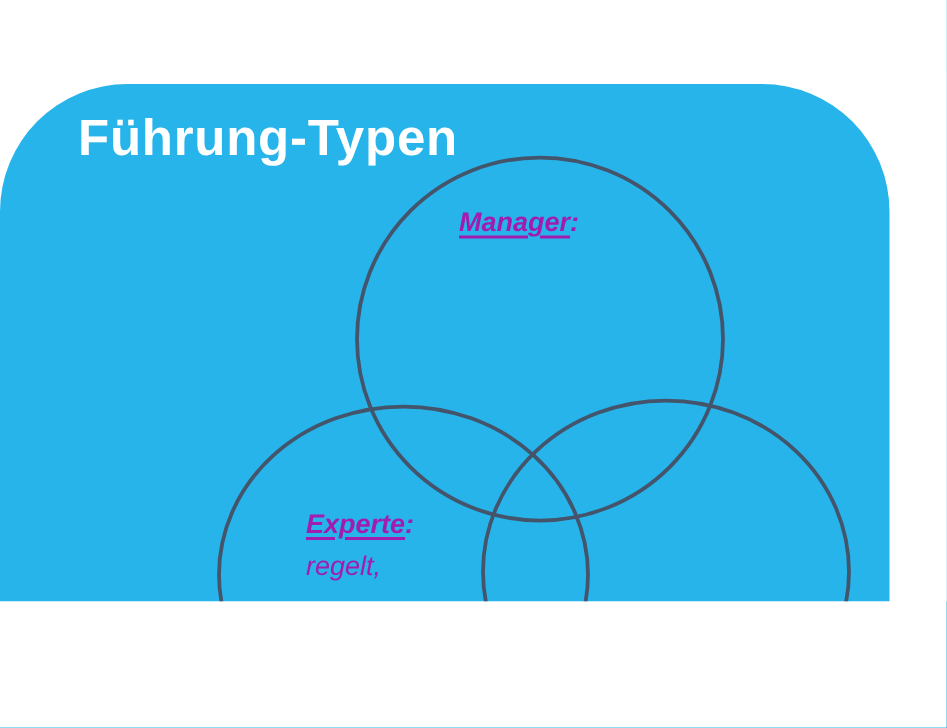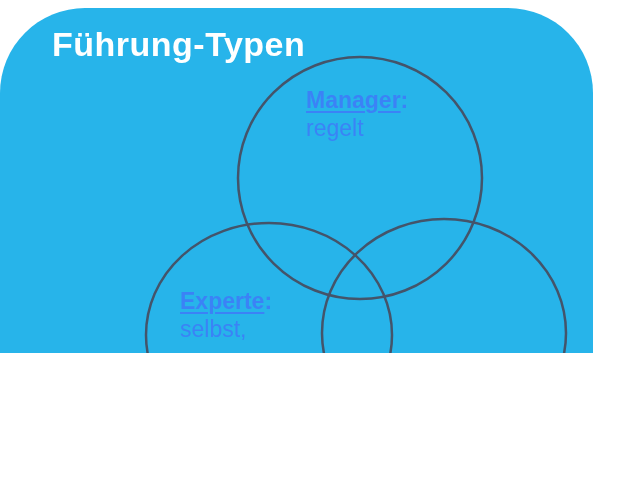--- a/index.html
+++ b/index.html
@@ -7,20 +7,21 @@
     padding: 0;
     background: #ffffff;
     font-family: "Liberation Sans", sans-serif;
   }
   .stage {
     position: relative;
     width: 631px;
     height: 353px;
     background: #ffffff;
     overflow: hidden;
+    margin-top: 48px;
   }
   .panel {
     position: absolute;
     left: 0;
     top: 8px;
     width: 593px;
     height: 470px;
     background: #27b4ea;
     border-radius: 85px;
   }
@@ -41,54 +42,54 @@
     left: 52px;
     top: 25px;
     color: #ffffff;
     font-size: 34px;
     font-weight: bold;
     letter-spacing: 0.5px;
     white-space: nowrap;
   }
   .label-block {
     position: absolute;
-    color: #3b82f6;
-    font-size: 23px;
+    color: #a21caf;
+    font-size: 18px;
     line-height: 28px;
     white-space: nowrap;
+    font-style: italic;
   }
   .label-block .head {
     font-weight: bold;
   }
   .label-block .uname {
     text-decoration: underline;
     text-decoration-thickness: 2px;
     text-underline-offset: 3px;
   }
   .pos-manager { left: 306px; top: 86px; }
-  .pos-experte { left: 180px; top: 287px; }
+  .pos-experte { left: 204px; top: 287px; }
   .pos-leader  { left: 407px; top: 301px; }
 </style>
 </head>
 <body>
 
 <div class="stage">
   <div class="panel"></div>
 
   <div class="slide-title">Führung-Typen</div>
 
   <svg class="venn-svg" viewBox="0 0 631 485">
     <ellipse cx="360" cy="178" rx="122" ry="121"></ellipse>
     <ellipse cx="269" cy="335" rx="123" ry="112"></ellipse>
     <ellipse cx="444" cy="333" rx="122" ry="114"></ellipse>
   </svg>
 
   <div class="label-block pos-manager">
     <div class="head"><span class="uname">Manager</span><span>:</span></div>
-    <div class="line">regelt</div>
   </div>
 
   <div class="label-block pos-experte">
     <div class="head"><span class="uname">Experte</span><span>:</span></div>
-    <div class="line">selbst,</div>
+    <div class="line">regelt,</div>
   </div>
 
 </div>
 
 </body></html>

